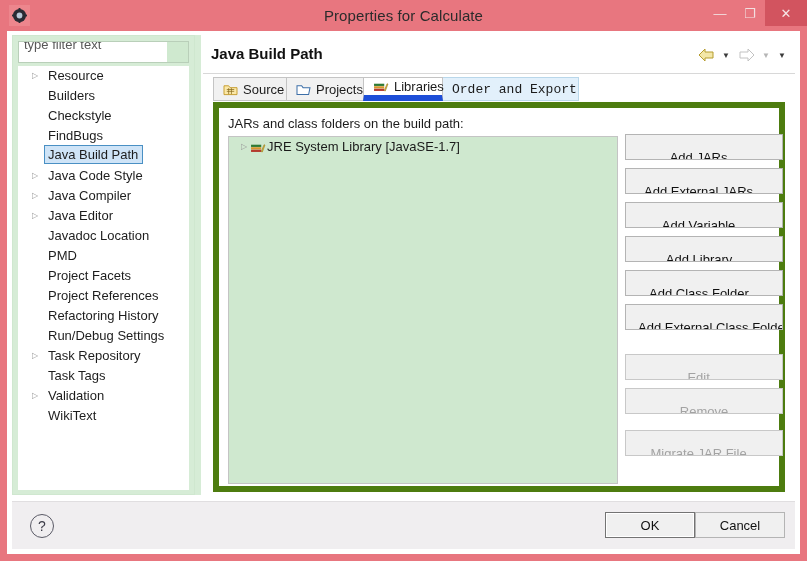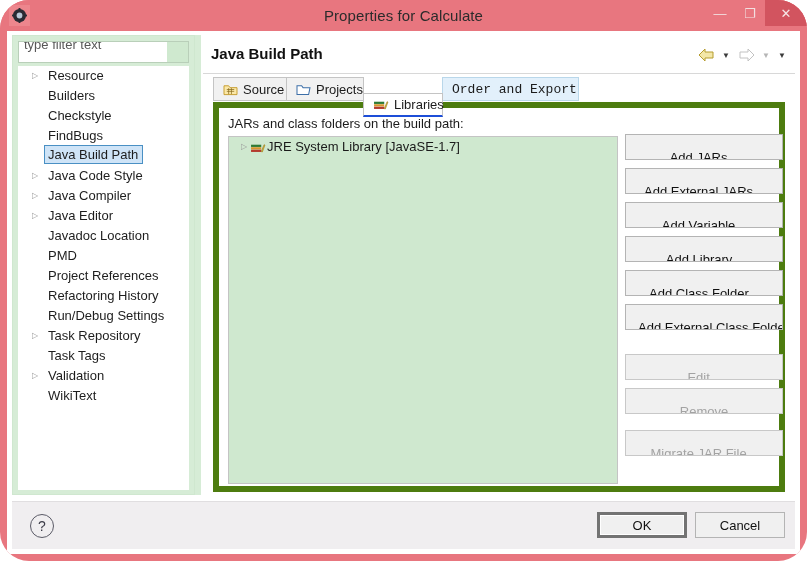--- a/index.html
+++ b/index.html
@@ -12,21 +12,20 @@
     -webkit-font-smoothing: antialiased;
   }
 
   #app {
     position: relative;
     width: 807px;
     height: 561px;
     background: #e8767f;
     overflow: hidden;
     box-sizing: border-box;
-    border-radius: 29px;
   }
 
   
   .titlebar {
     position: absolute;
     left: 0; top: 0;
     width: 807px;
     height: 31px;
     background: #e8767f;
   }
@@ -216,23 +215,22 @@
     padding: 0 9px;
     font-size: 13px;
     color: #1b1b1b;
     background: #f1f1f1;
     border: 1px solid #c4c4c4;
     border-bottom: 1px solid #c4c4c4;
     white-space: nowrap;
   }
   .tab.active {
     background: #ffffff;
-    border-bottom: 2px solid #1d4ed8;
+    border-bottom: 6px solid #1d4ed8;
     z-index: 3;
-    margin-top: 16px;
   }
   .tab.hover {
     background: #e2f0fb;
     border: 1px solid #b9d7ea;
     z-index: 1;
     font-family: Liberation Mono, monospace;
   }
   .tab-icon { display:flex; align-items:center; }
 
   
@@ -342,22 +340,22 @@
     width: 90px;
     background: #f0f0f0;
     border: 1px solid #b4b4b4;
     box-sizing: border-box;
     font-family: "Liberation Sans", sans-serif;
     font-size: 13px;
     color: #111111;
     text-align: center;
   }
   .footer-ok {
-    right: 108px;
-    border: 3px solid #737373;
+    right: 100px;
+    border: 1px solid #737373;
     box-shadow: inset 0 0 0 1px #ffffff;
   }
   .footer-cancel { right: 10px; }
 </style>
 </head>
 <body>
 
 <div id="app">
 
   <div class="titlebar">
@@ -389,20 +387,21 @@
           <div class="tree-item"><span class="twisty">▷</span><span class="label-box">Resource</span></div>
           <div class="tree-item"><span class="label-box">Builders</span></div>
           <div class="tree-item"><span class="label-box">Checkstyle</span></div>
           <div class="tree-item"><span class="label-box">FindBugs</span></div>
           <div class="tree-item selected"><span class="label-box">Java Build Path</span></div>
           <div class="tree-item"><span class="twisty">▷</span><span class="label-box">Java Code Style</span></div>
           <div class="tree-item"><span class="twisty">▷</span><span class="label-box">Java Compiler</span></div>
           <div class="tree-item"><span class="twisty">▷</span><span class="label-box">Java Editor</span></div>
           <div class="tree-item"><span class="label-box">Javadoc Location</span></div>
           <div class="tree-item"><span class="label-box">PMD</span></div>
+          <div class="tree-item"><span class="label-box">Project Facets</span></div>
           <div class="tree-item"><span class="label-box">Project References</span></div>
           <div class="tree-item"><span class="label-box">Refactoring History</span></div>
           <div class="tree-item"><span class="label-box">Run/Debug Settings</span></div>
           <div class="tree-item"><span class="twisty">▷</span><span class="label-box">Task Repository</span></div>
           <div class="tree-item"><span class="label-box">Task Tags</span></div>
           <div class="tree-item"><span class="twisty">▷</span><span class="label-box">Validation</span></div>
           <div class="tree-item"><span class="label-box">WikiText</span></div>
         </div>
     </div>
 

